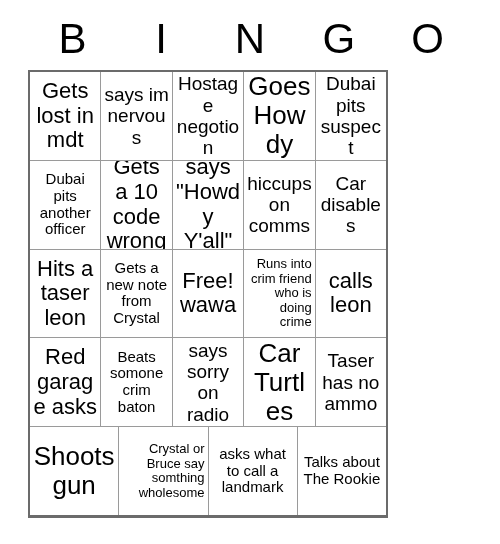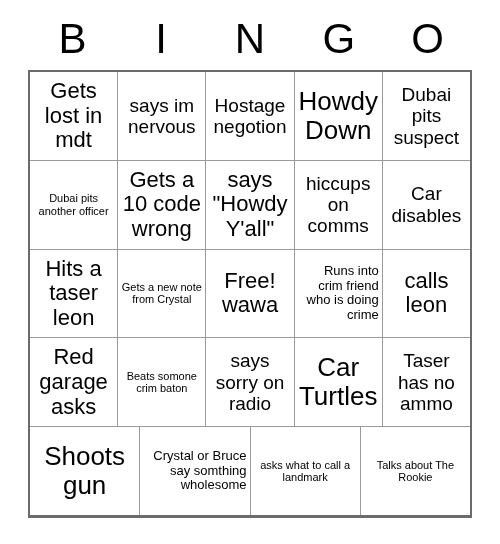--- a/index.html
+++ b/index.html
@@ -39,21 +39,21 @@
     font-size: 42px;
     font-weight: 400;
     line-height: 1;
     letter-spacing: 0;
     color: #000000;
     user-select: none;
   }
 
   
   #grid {
-    width: 444px;
+    width: 360px;
     height: 448px;
     border-top: 2px solid #6b6b6b;
     border-left: 2px solid #6b6b6b;
     border-right: 2px solid #6b6b6b;
     border-bottom: 3px solid #6b6b6b;
     box-sizing: border-box;
     display: flex;
     flex-direction: column;
     background: #ffffff;
   }
@@ -86,21 +86,21 @@
     line-height: 1.12;
     word-wrap: break-word;
     color: #000000;
   }
 
   
   .fs-xxl .cell-text { font-size: 22px; }
   .fs-xl  .cell-text { font-size: 26px; }
   .fs-lg  .cell-text { font-size: 22px; }
   .fs-md  .cell-text { font-size: 19px; }
-  .fs-sm  .cell-text { font-size: 11px; }
+  .fs-sm  .cell-text { font-size: 15px; }
   .fs-xs  .cell-text { font-size: 13px; text-align: right; }
 </style>
 </head>
 <body>
 
 <div id="card">
 
   <div id="header">
     <div class="header-cell">B</div>
     <div class="header-cell">I</div>
@@ -115,21 +115,21 @@
       <div class="cell fs-lg">
           <span class="cell-text">Gets lost in mdt</span>
         </div>
       <div class="cell fs-md">
           <span class="cell-text">says im nervous</span>
         </div>
       <div class="cell fs-md">
           <span class="cell-text">Hostage negotion</span>
         </div>
       <div class="cell fs-xl">
-          <span class="cell-text">Howdy Down</span>
+          <span class="cell-text">Goes Howdy</span>
         </div>
       <div class="cell fs-md">
           <span class="cell-text">Dubai pits suspect</span>
         </div>
     </div>
 
     <div class="grid-row">
       <div class="cell fs-sm">
           <span class="cell-text">Dubai pits another officer</span>
         </div>

